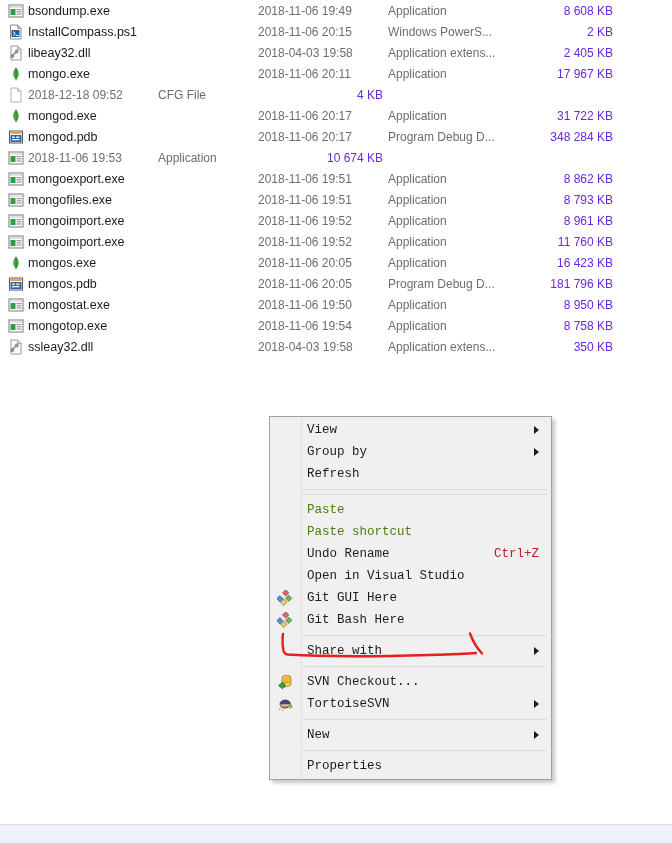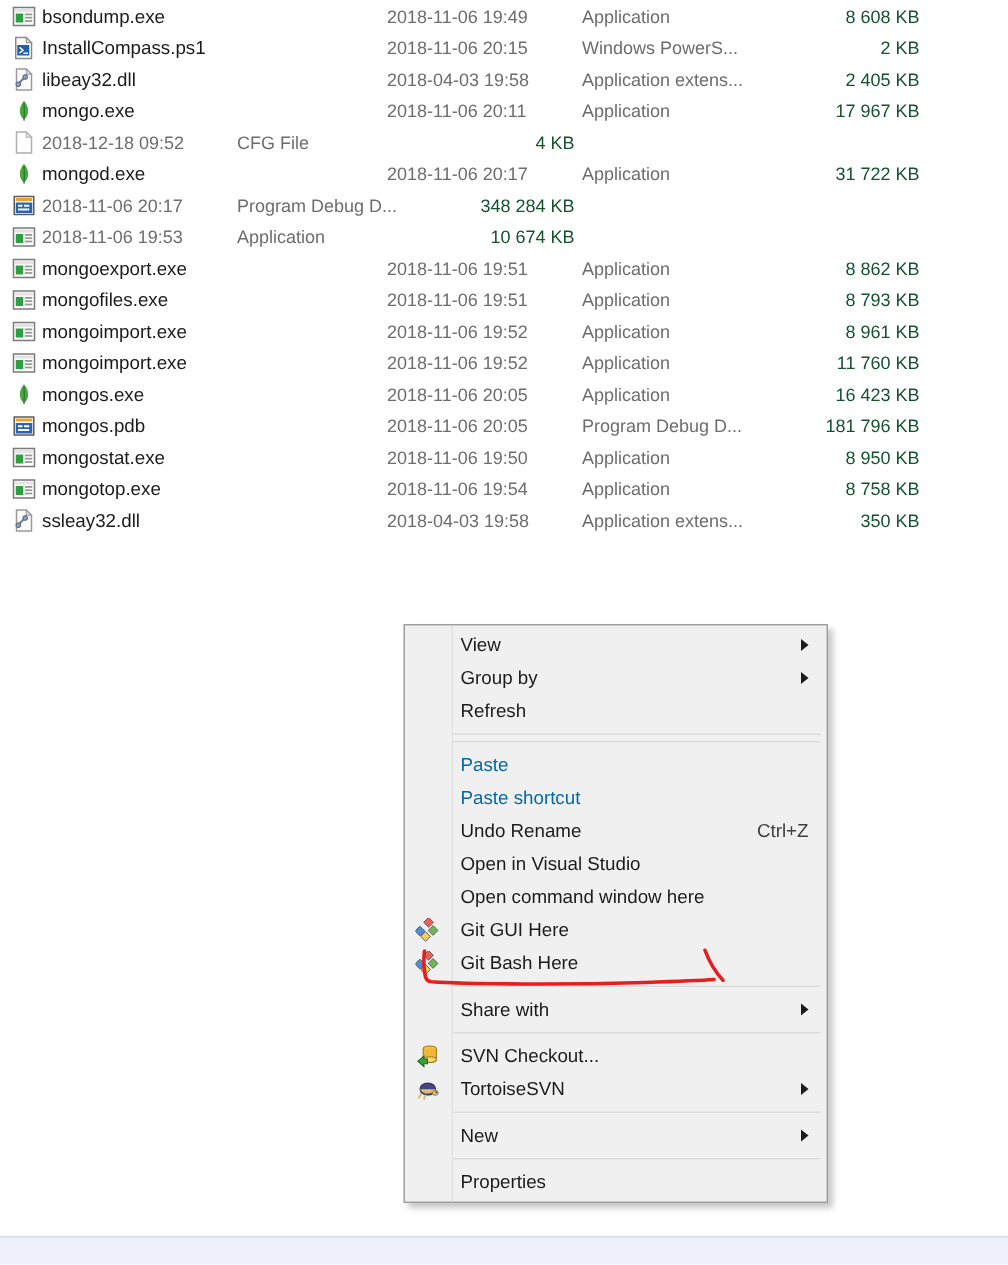--- a/index.html
+++ b/index.html
@@ -61,21 +61,21 @@
     width: 125px;
     min-width: 125px;
     color: #6d6d6d;
     font-size: 12px;
     white-space: nowrap;
     overflow: hidden;
   }
   .col-size {
     width: 100px;
     min-width: 100px;
-    color: #14532d;
+    color: #6d28d9;
     font-size: 12px;
     text-align: right;
     white-space: nowrap;
   }
 
   
   .ic { width: 16px; height: 16px; display:block; }
 
   
   #bottom-band {
@@ -110,41 +110,42 @@
     background: #e2e2e2;
   }
   .mi {
     position: relative;
     height: 22px;
     display: flex;
     align-items: center;
     cursor: default;
     font-size: 12.5px;
     color: #1c1c1c;
+    font-family: Liberation Mono, monospace;
   }
   .mi .mi-icon {
     position: absolute;
     left: 7px;
     top: 50%;
     transform: translateY(-50%);
     width: 16px;
     height: 16px;
     display: flex;
     align-items: center;
     justify-content: center;
   }
   .mi .mi-label {
     margin-left: 37px;
     white-space: nowrap;
   }
-  .mi.disabled .mi-label { color: #0369a1; }
+  .mi.disabled .mi-label { color: #4d7c0f; }
   .mi .mi-accel {
     position: absolute;
     right: 12px;
-    color: #404040;
+    color: #b91c1c;
     font-size: 12.5px;
   }
   .mi .mi-arrow {
     position: absolute;
     right: 12px;
     width: 0;
     height: 0;
     border-left: 5px solid #1c1c1c;
     border-top: 4px solid transparent;
     border-bottom: 4px solid transparent;
@@ -255,20 +256,21 @@
         <div class="col-icon">
           <svg class="ic" viewBox="0 0 16 16">
             <rect x="1.5" y="2" width="13" height="12" fill="#ffffff" stroke="#5a5a5a" stroke-width="1"></rect>
             <rect x="2.5" y="3" width="11" height="2" fill="#f0a030"></rect>
             <rect x="2.5" y="6" width="11" height="7" fill="#2b63b0"></rect>
             <rect x="4" y="7.5" width="3" height="1.3" fill="#ffffff"></rect>
             <rect x="8" y="7.5" width="3.5" height="1.3" fill="#ffffff"></rect>
             <rect x="4" y="10" width="7.5" height="1.3" fill="#ffffff"></rect>
           </svg>
         </div>
+        <div class="col-name">mongod.pdb</div>
         <div class="col-date">2018-11-06 20:17</div>
         <div class="col-type">Program Debug D...</div>
         <div class="col-size">348 284 KB</div>
       </div>
       <div class="file-row">
         <div class="col-icon">
           <svg class="ic" viewBox="0 0 16 16">
             <rect x="1" y="2" width="14" height="12" fill="#ffffff" stroke="#7a7a7a" stroke-width="1"></rect>
             <rect x="2" y="3" width="12" height="2" fill="#e3e3e3"></rect>
             <rect x="2.5" y="6" width="5" height="6" fill="#2e9e41"></rect>
@@ -448,23 +450,20 @@
         <span class="mi-label">Paste shortcut</span>
       </div>
       <div class="mi">
         <span class="mi-label">Undo Rename</span>
         <span class="mi-accel">Ctrl+Z</span>
       </div>
       <div class="mi">
         <span class="mi-label">Open in Visual Studio</span>
       </div>
       <div class="mi">
-        <span class="mi-label">Open command window here</span>
-      </div>
-      <div class="mi">
         <span class="mi-icon">
           <svg class="ic" viewBox="0 0 16 16">
             <g stroke="#5a5a5a" stroke-width="0.6">
               <rect x="6.4" y="0.6" width="4.6" height="4.6" transform="rotate(45 8.7 2.9)" fill="#e8605a"></rect>
               <rect x="0.6" y="6.4" width="4.6" height="4.6" transform="rotate(45 2.9 8.7)" fill="#4f8fd6"></rect>
               <rect x="9.4" y="6.0" width="4.6" height="4.6" transform="rotate(45 11.7 8.3)" fill="#6fb84f"></rect>
               <rect x="4.4" y="10.0" width="4.6" height="4.6" transform="rotate(45 6.7 12.3)" fill="#f0d05a"></rect>
             </g>
           </svg>
         </span>

